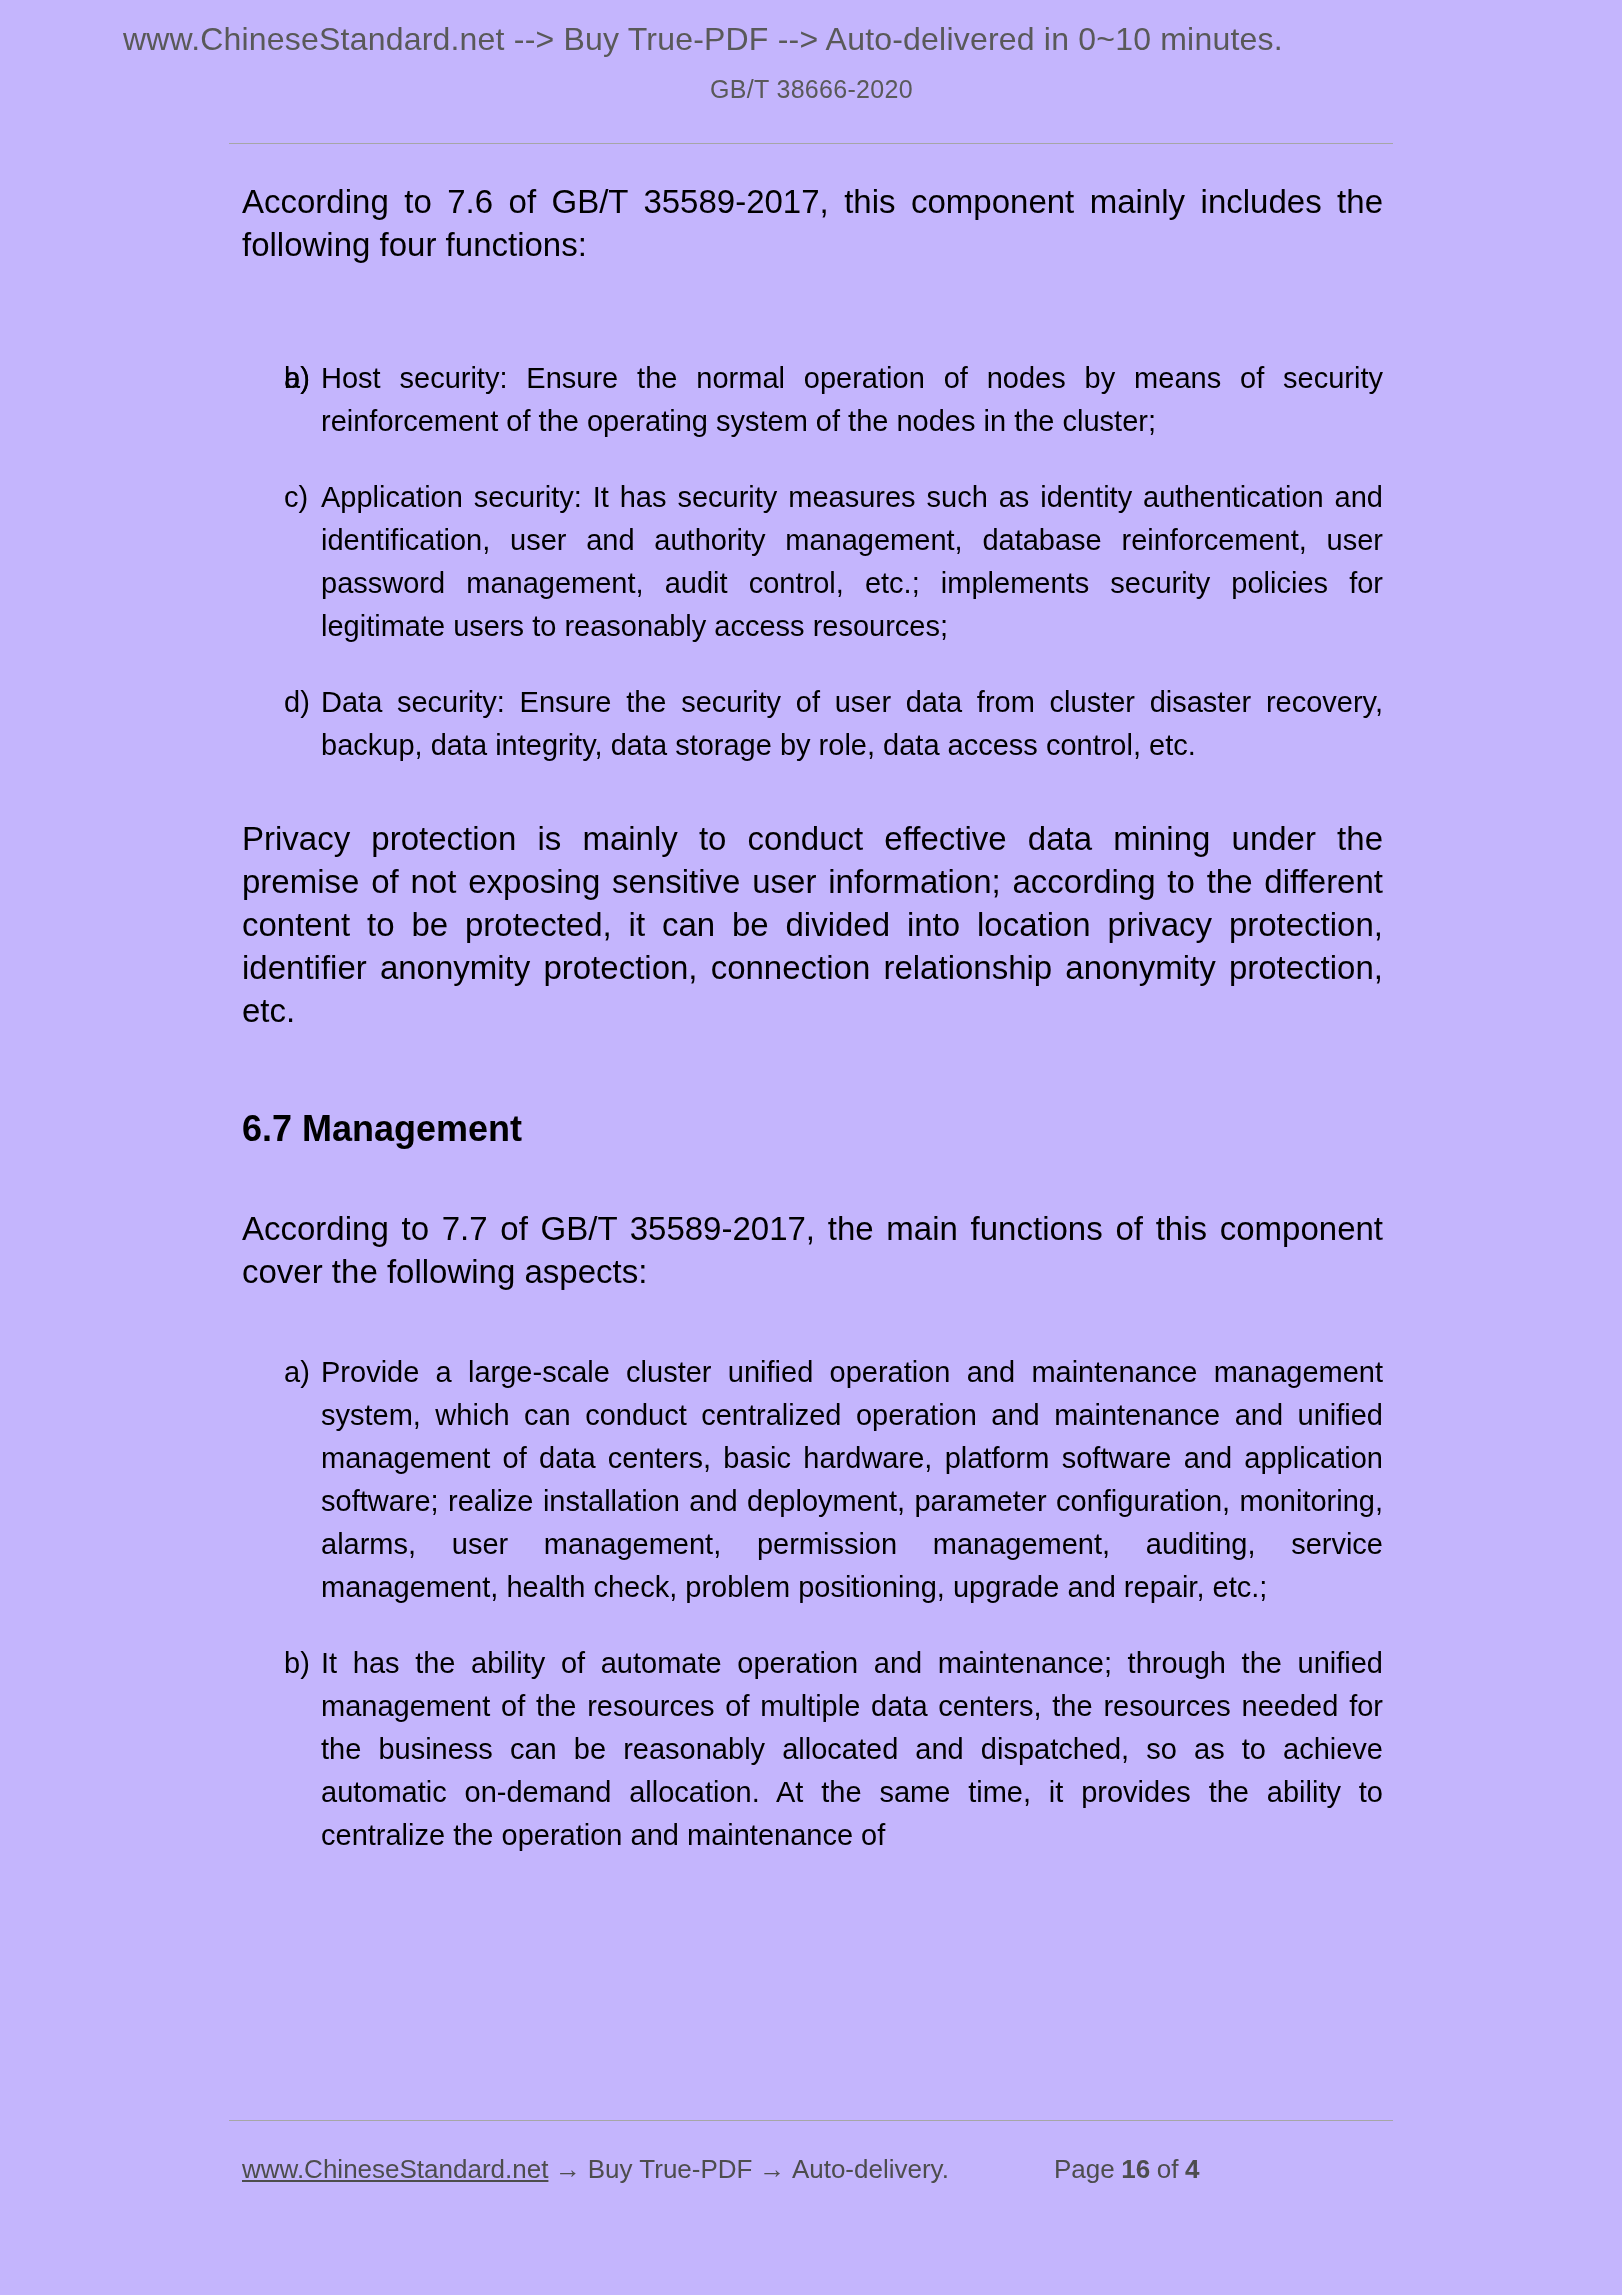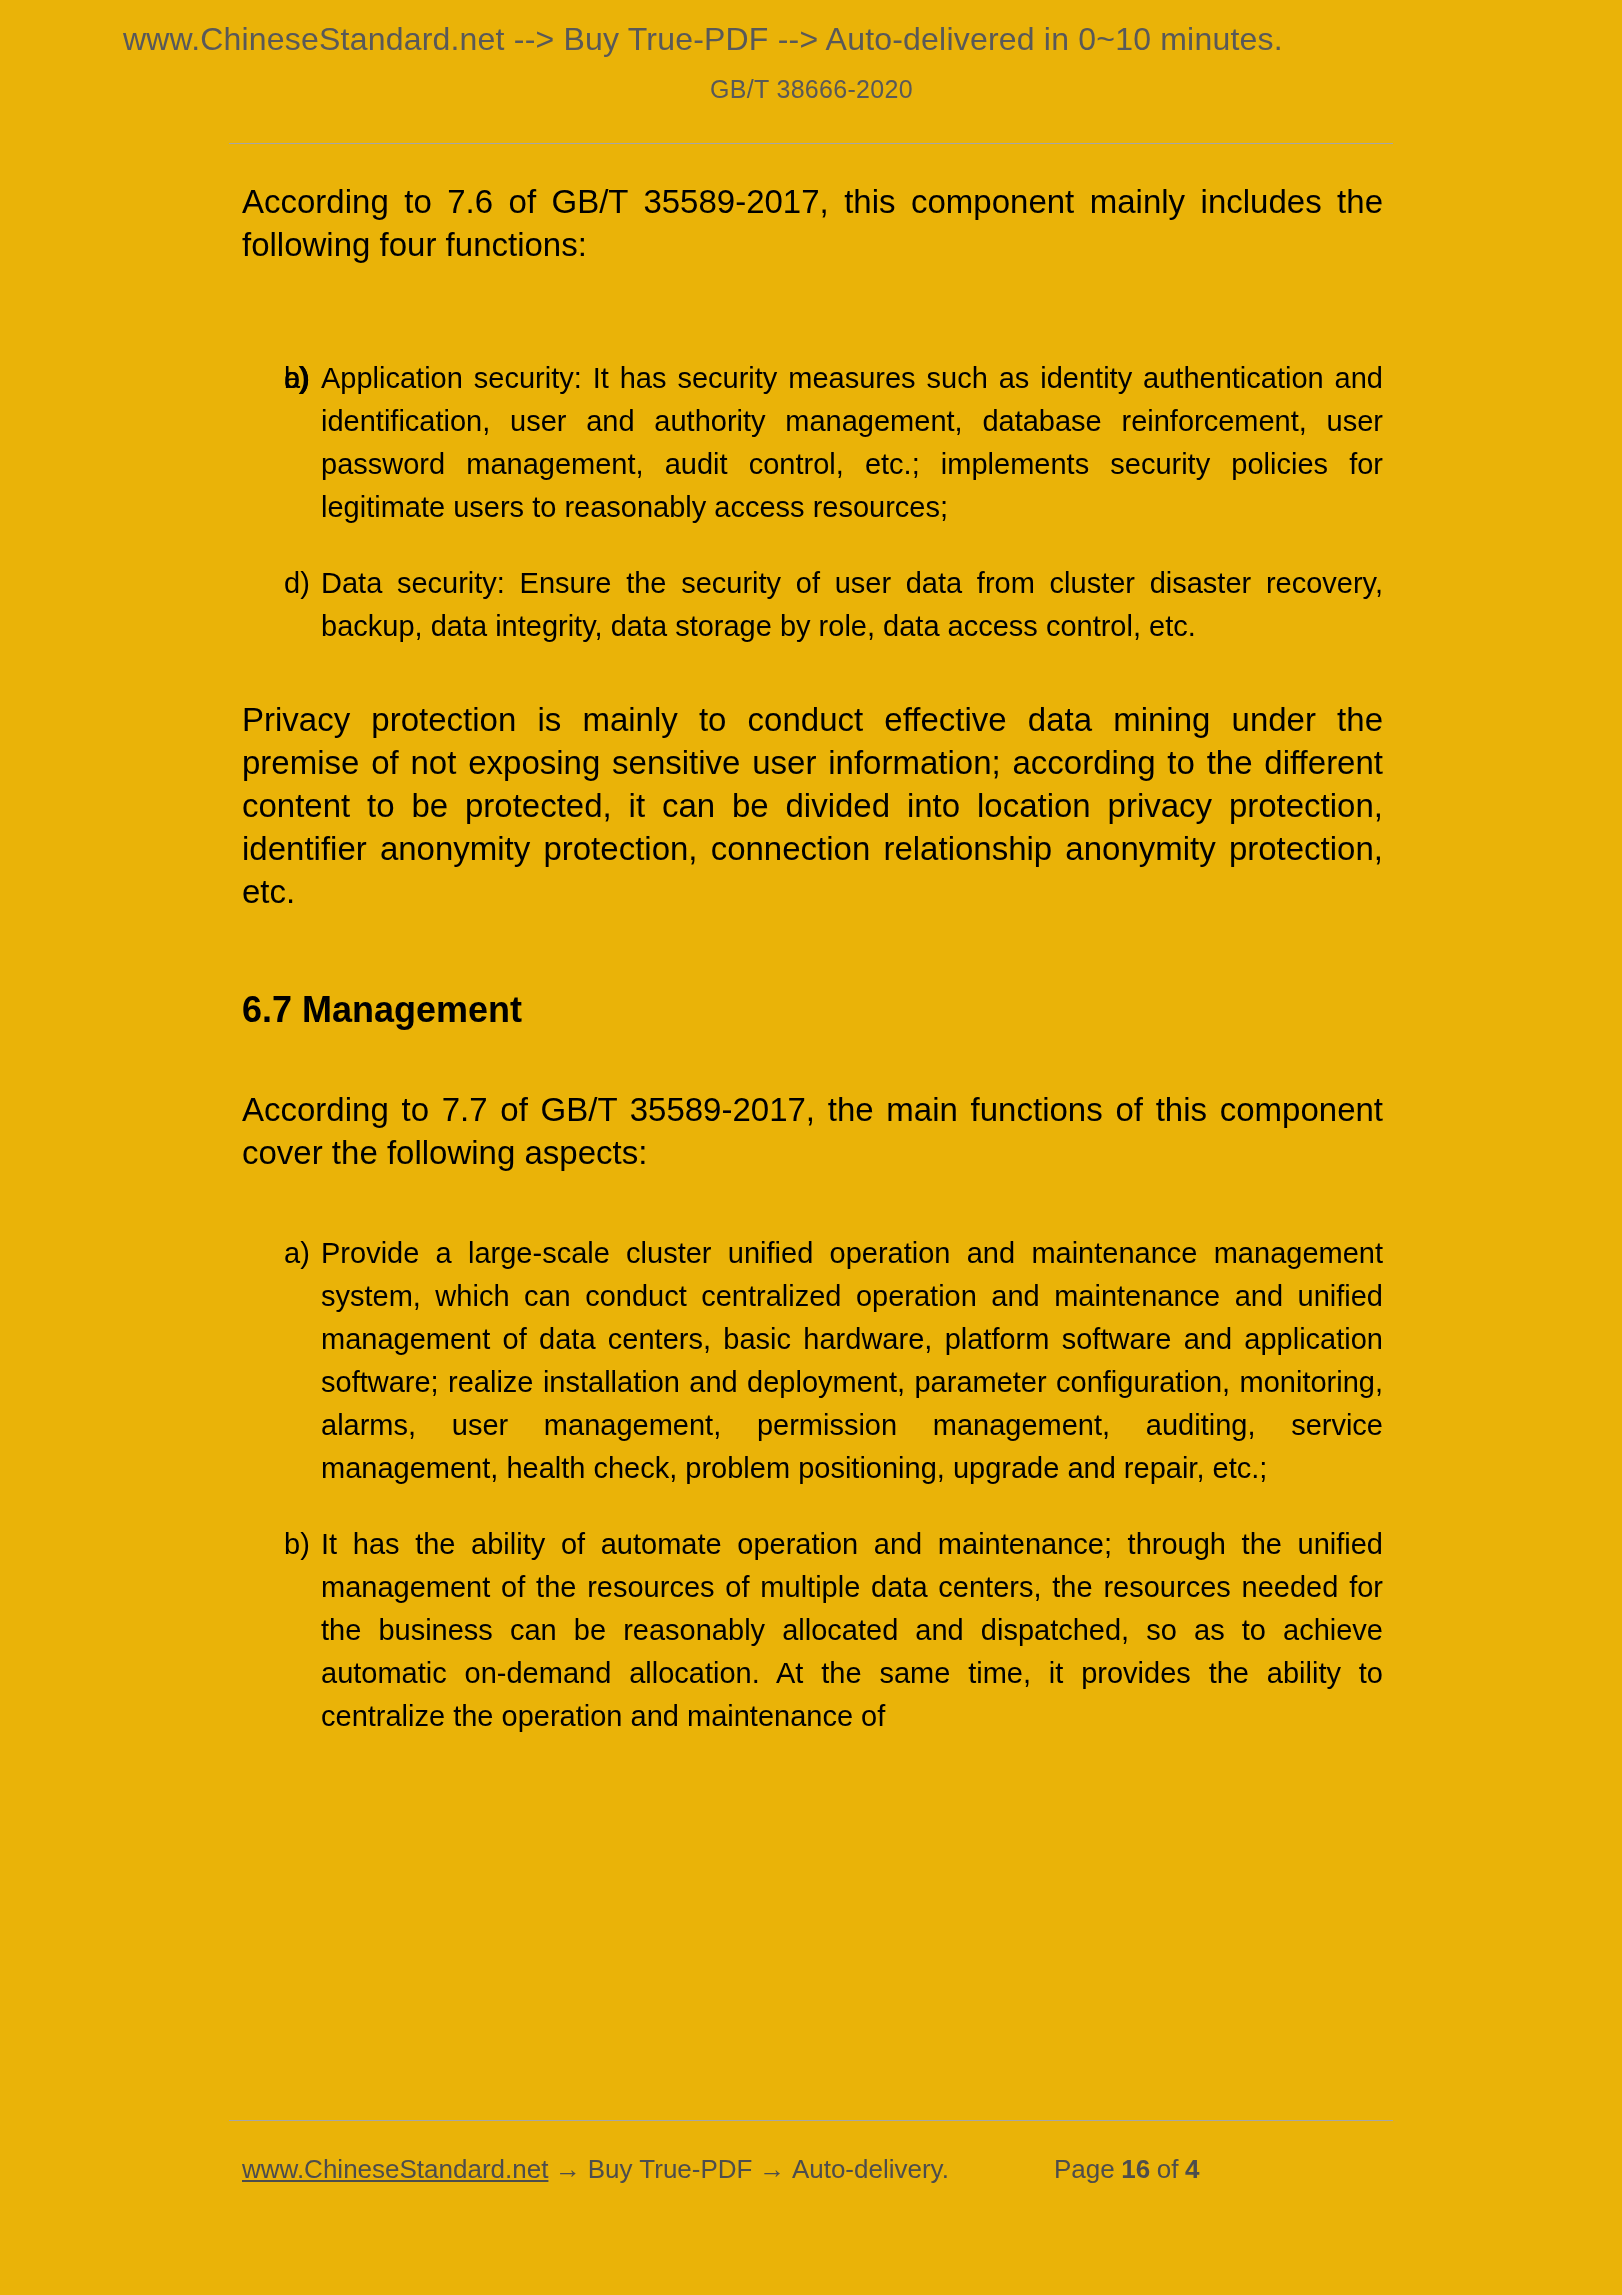--- a/index.html
+++ b/index.html
@@ -15,21 +15,21 @@
     color: #000000;
     position: relative;
     overflow: hidden;
   }
 
   .page {
     width: 1623px;
     height: 2295px;
     position: relative;
     box-sizing: border-box;
-    background: #eab308;
+    background: #c4b5fd;
   }
 
   
   .header {
     position: absolute;
     left: 0;
     top: 0;
     width: 1623px;
   }
   .promo-line {
@@ -172,20 +172,21 @@
     <p class="para">According to 7.6 of GB/T 35589-2017, this component mainly includes the following four functions:</p>
 
     <div class="block-gap-md"></div>
 
     <ol class="alist">
       <li class="aitem">
         <span class="marker">a)</span>
       </li>
       <li class="aitem">
         <span class="marker">b)</span>
+        <span>Host security: Ensure the normal operation of nodes by means of security reinforcement of the operating system of the nodes in the cluster;</span>
       </li>
       <li class="aitem">
         <span class="marker">c)</span>
         <span>Application security: It has security measures such as identity authentication and identification, user and authority management, database reinforcement, user password management, audit control, etc.; implements security policies for legitimate users to reasonably access resources;</span>
       </li>
       <li class="aitem">
         <span class="marker">d)</span>
         <span>Data security: Ensure the security of user data from cluster disaster recovery, backup, data integrity, data storage by role, data access control, etc.</span>
       </li>
     </ol>

